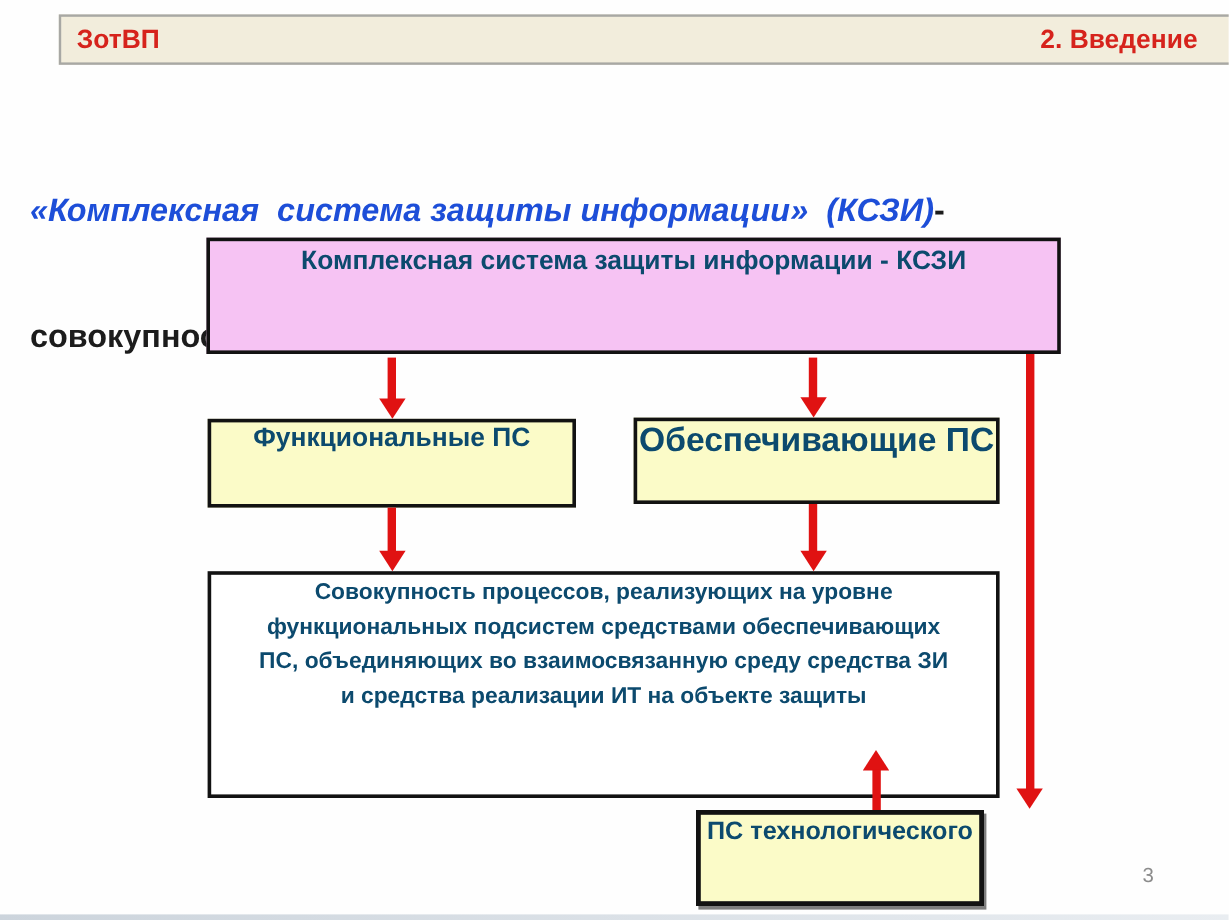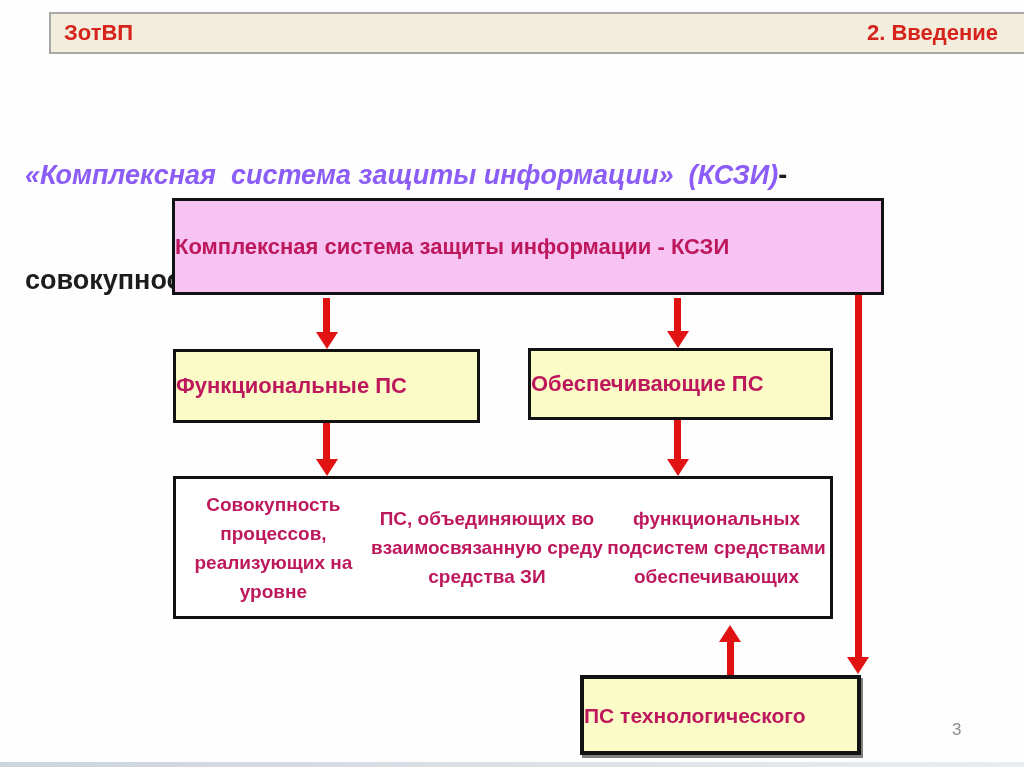--- a/index.html
+++ b/index.html
@@ -14,35 +14,35 @@
     background:#f2eddc; border:2px solid #a8a8a4; box-sizing:border-box;
     display:flex; align-items:center; justify-content:space-between;
     padding:0 42px 0 13px;
     color:#d6231c; font-weight:bold; font-size:22px;margin-left:34px;
   }
   
   .title {
     position:absolute; left:25px; top:88px; width:980px;
     font-size:27px; font-weight:bold; line-height:35px; white-space:pre-wrap;
   }
-  .title .red  { color:#8b5cf6; font-style:italic; }
+  .title .red  { color:#1d4ed8; font-style:italic; }
   .title .dash { color:#1c1c1c; font-style:normal; }
   .title .black{ color:#1c1c1c; }
   
   .box {
     position:absolute; box-sizing:border-box;
-    border:3px solid #121212; color:#be185d; font-weight:bold;
-    display:flex; flex-direction:row; align-items:center; justify-content:space-between;
+    border:3px solid #121212; color:#0c4a6e; font-weight:bold;
+    display:flex; flex-direction:column; align-items:center; justify-content:flex-start;
     text-align:center;
   }
   #rootBox { left:172px; top:198px; width:712px; height:97px; background:#f6c3f3; font-size:22px; line-height:31px; }
   #funcBox { left:173px; top:349px; width:307px; height:74px; background:#fbfbc8; font-size:22px; }
-  #suppBox { left:528px; top:348px; width:305px; height:72px; background:#fbfbc8; font-size:22px; }
-  #procBox { left:173px; top:476px; width:660px; height:143px; background:#ffffff; font-size:19px; line-height:29px; }
-  #techBox { left:580px; top:675px; width:281px; height:80px; background:#fbfbc8;
+  #suppBox { left:528px; top:348px; width:305px; height:72px; background:#fbfbc8; font-size:28px; }
+  #procBox { left:173px; top:476px; width:660px; height:189px; background:#ffffff; font-size:19px; line-height:29px; }
+  #techBox { left:580px; top:675px; width:240px; height:80px; background:#fbfbc8;
              border-width:4px; font-size:21px; line-height:27px;
              box-shadow:2px 3px 0 rgba(20,20,20,0.55); }
   
   .shaft { position:absolute; width:7px; background:#e01212; }
   .head  { position:absolute; width:0; height:0;
            border-left:11px solid transparent; border-right:11px solid transparent; }
   .head.down { border-top:17px solid #e01212; }
   .head.up   { border-bottom:17px solid #e01212; }
   
   .pagenum { position:absolute; left:952px; top:720px; font-size:17px; color:#8c8c8c; }
@@ -72,22 +72,23 @@
   <div class="box" id="funcBox">
     <div>Функциональные ПС</div>
   </div>
 
   <div class="box" id="suppBox">
     <div>Обеспечивающие ПС</div>
   </div>
 
   <div class="box" id="procBox">
     <div>Совокупность процессов, реализующих на уровне</div>
+    <div>функциональных подсистем средствами обеспечивающих</div>
     <div>ПС, объединяющих  во взаимосвязанную среду средства ЗИ</div>
-    <div>функциональных подсистем средствами обеспечивающих</div>
+    <div>и средства реализации ИТ на объекте защиты</div>
   </div>
 
   <div class="box" id="techBox">
     <div>ПС технологического</div>
   </div>
 
   <div class="shaft" style="left:323px; top:298px; height:35px;"></div>
   <div class="head down" style="left:316px; top:332px;"></div>
 
   <div class="shaft" style="left:674px; top:298px; height:34px;"></div>

